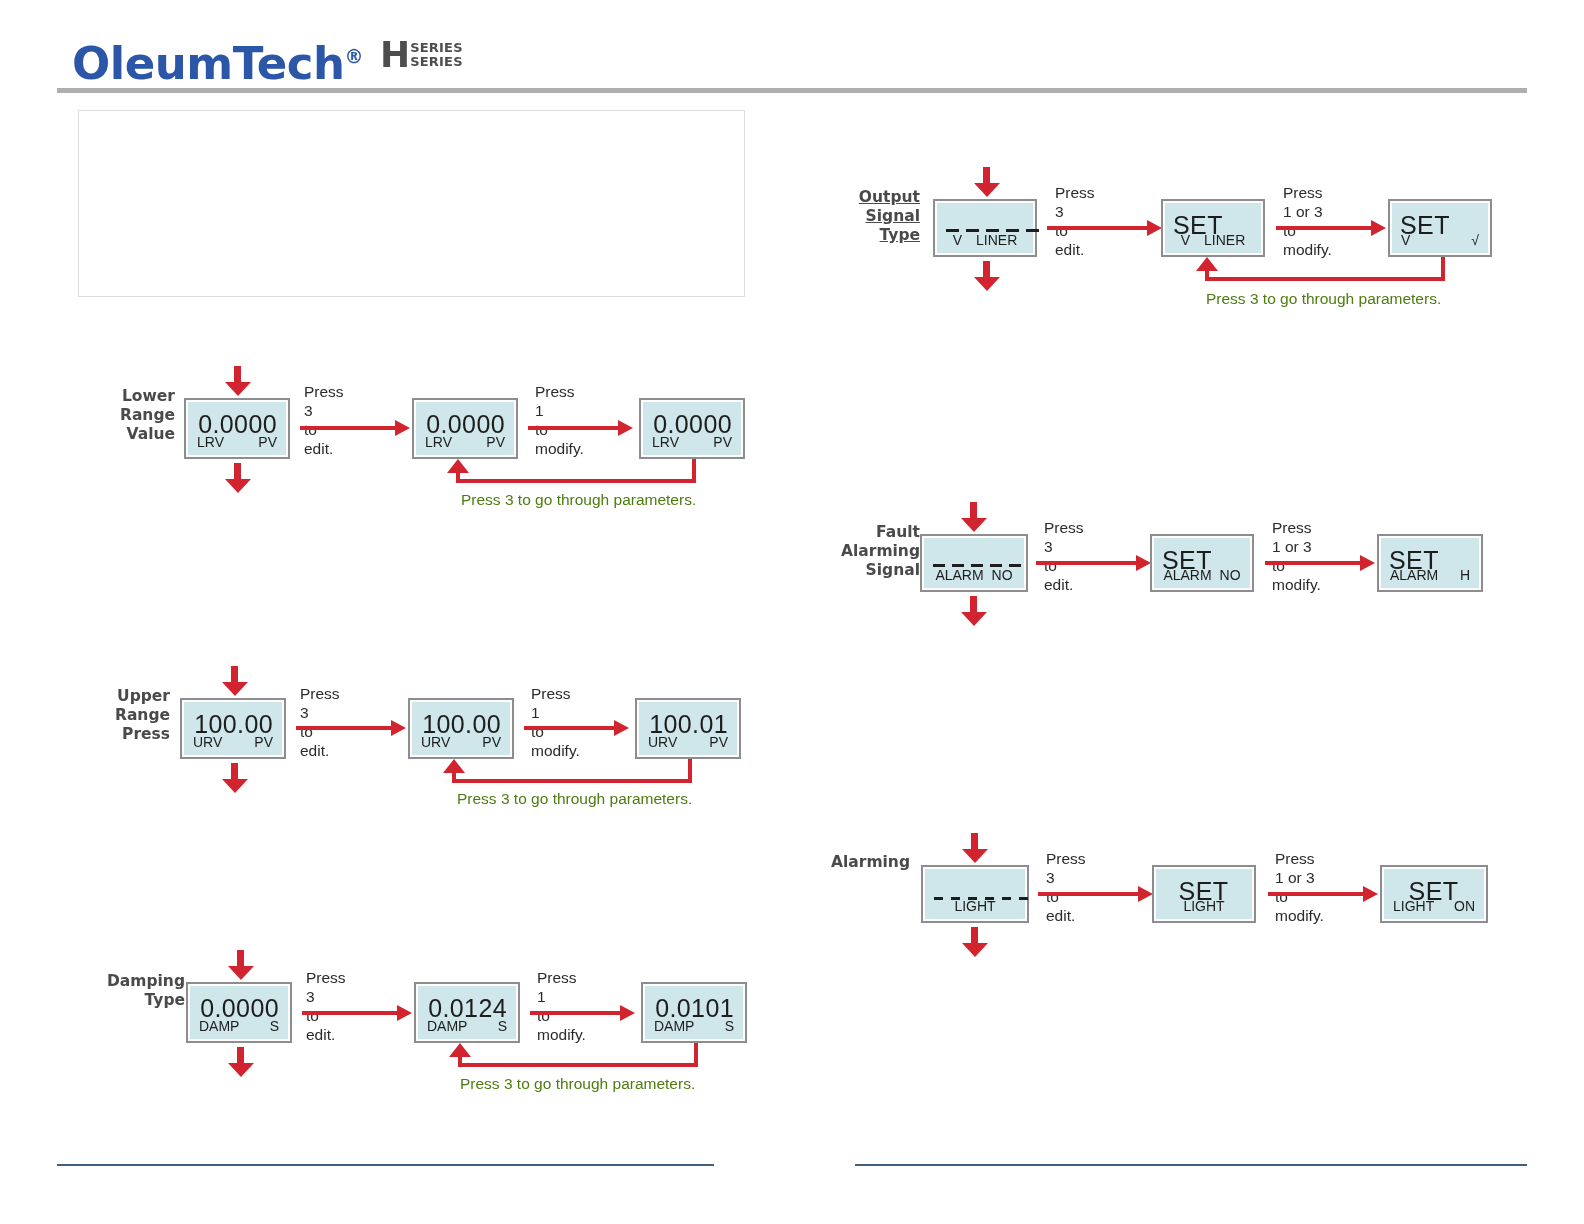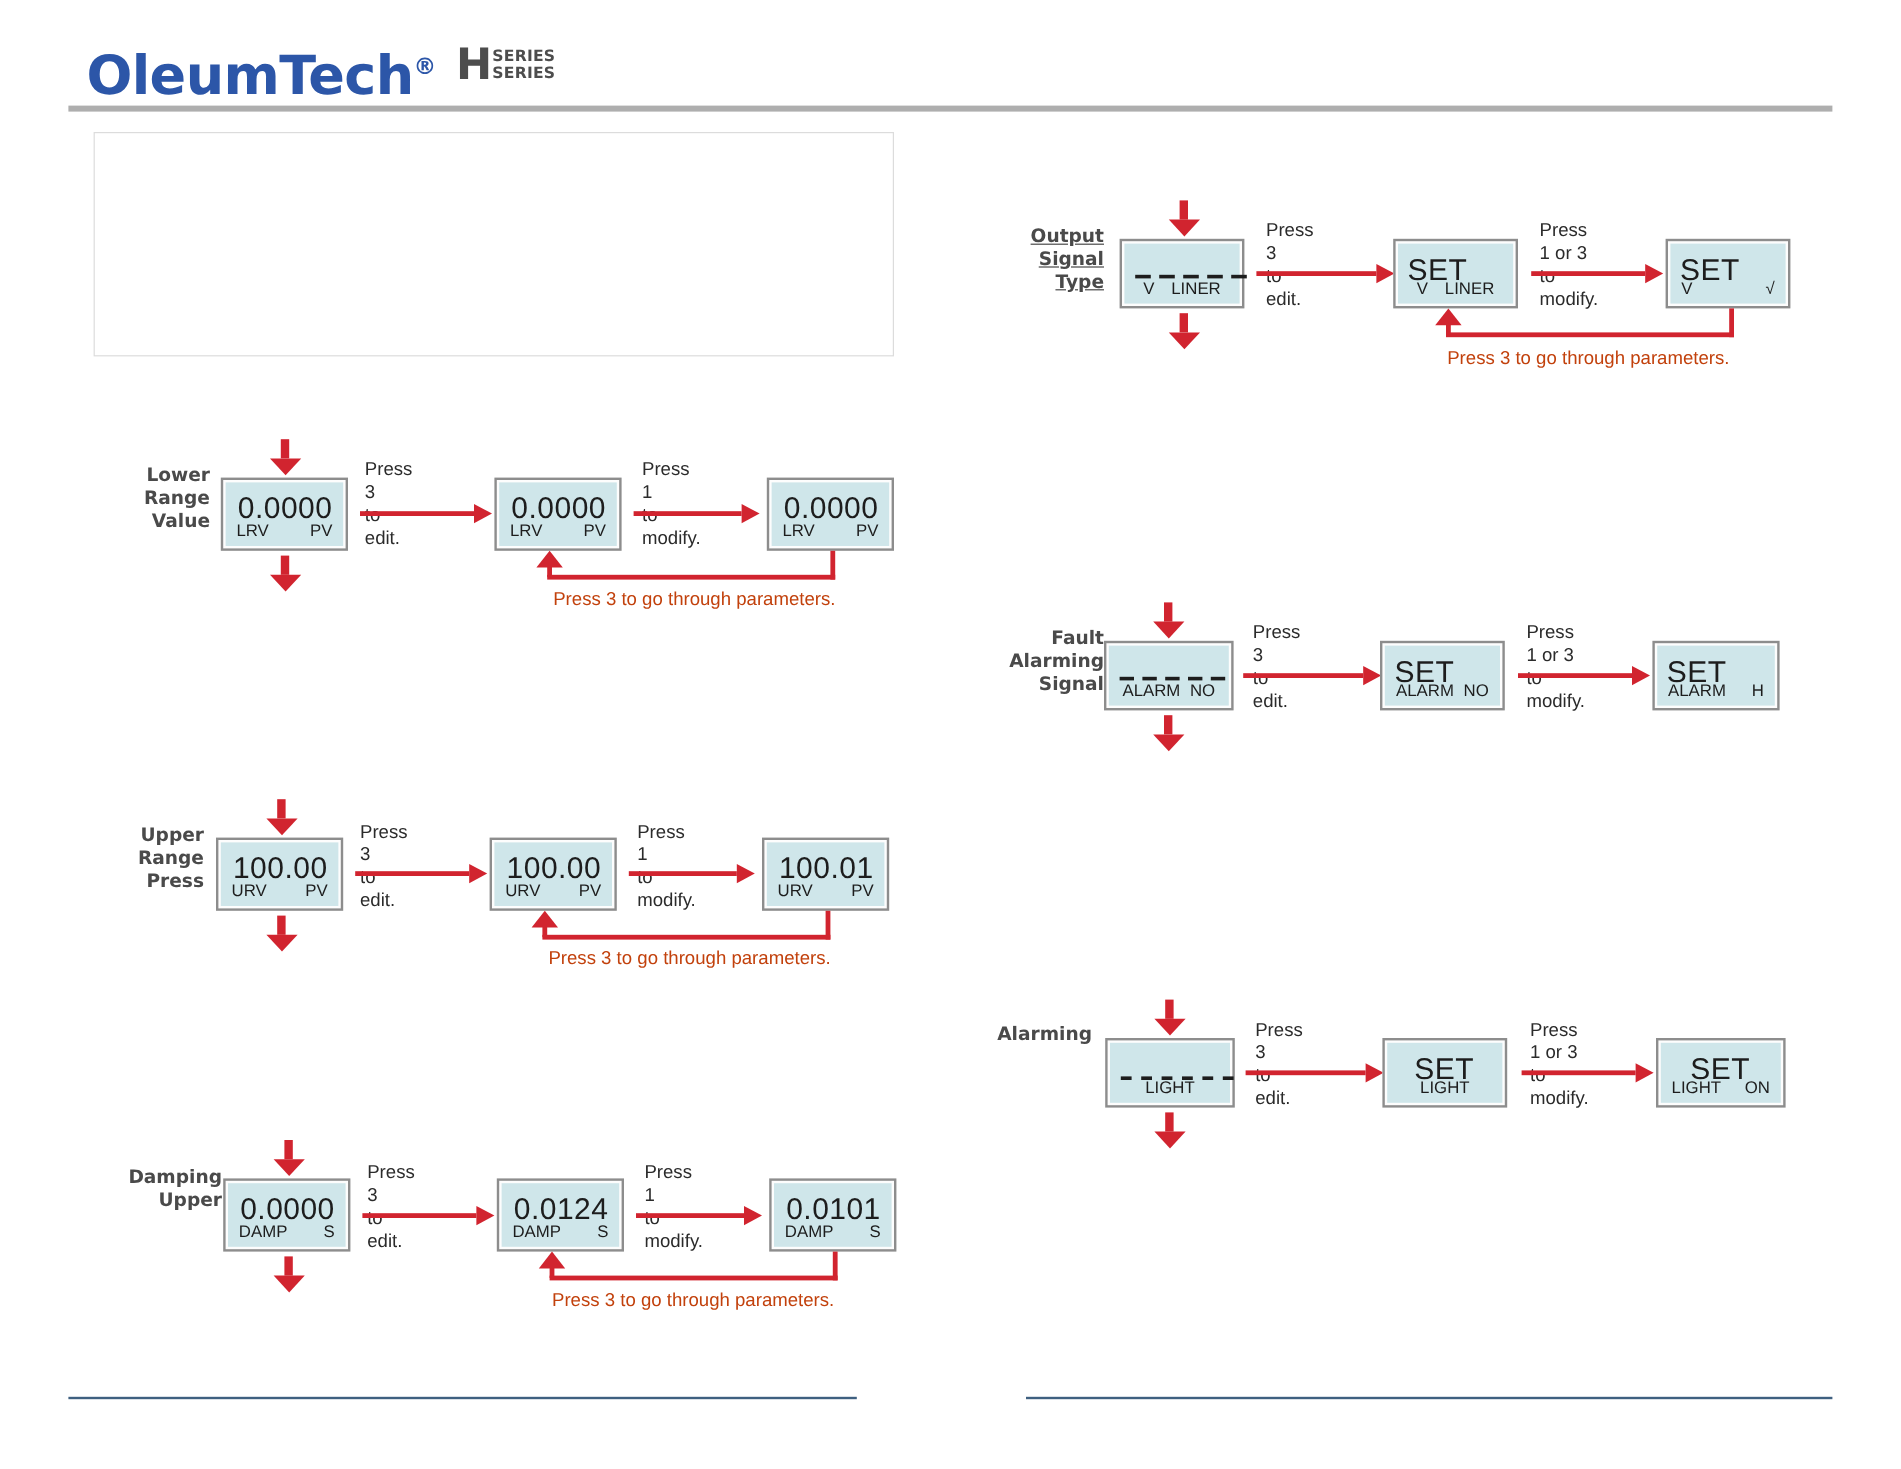--- a/index.html
+++ b/index.html
@@ -218,21 +218,21 @@
     font-family: "Liberation Sans", sans-serif;
     font-size: 15.5px;
     line-height: 19px;
     color: #2b2b2b;
     white-space: pre-line;
   }
   .caption-loop {
     position: absolute;
     font-family: "Liberation Sans", sans-serif;
     font-size: 15.5px;
-    color: #c2410c;
+    color: #4d7c0f;
     white-space: nowrap;
   }
 
   
   .footer-rule {
     position: absolute;
     height: 2px;
     background: #3f6080;
     bottom: 58px;
   }
@@ -389,21 +389,21 @@
     <div class="seg-v-right" style="left:246px; top:0; height:24px;"></div>
     <div class="seg-h" style="left:10px; top:20px; width:240px;"></div>
     <div class="seg-v-left" style="left:10px; top:12px; height:10px;"></div>
     <div class="up-head" style="left:1px; top:0;"></div>
   </div>
   <div class="caption-loop" style="left:457px; top:790px;">Press 3 to go through parameters.</div>
 </div>
 
 <div class="flow-row">
   <div class="row-label" style="left:75px; top:972px; width:110px;">Damping
-Upper</div>
+Type</div>
 
   <div class="arrow-down" style="left:228px; top:950px; height:30px;">
     <div class="stem" style="height:16px;"></div>
     <div class="head" style="top:16px;"></div>
   </div>
 
   <div class="lcd" style="left:186px; top:982px; width:106px; height:61px;">
     <div class="lcd-screen">
       <div class="lcd-main align-right">0.0000</div>
       <div class="lcd-bottom spread">

